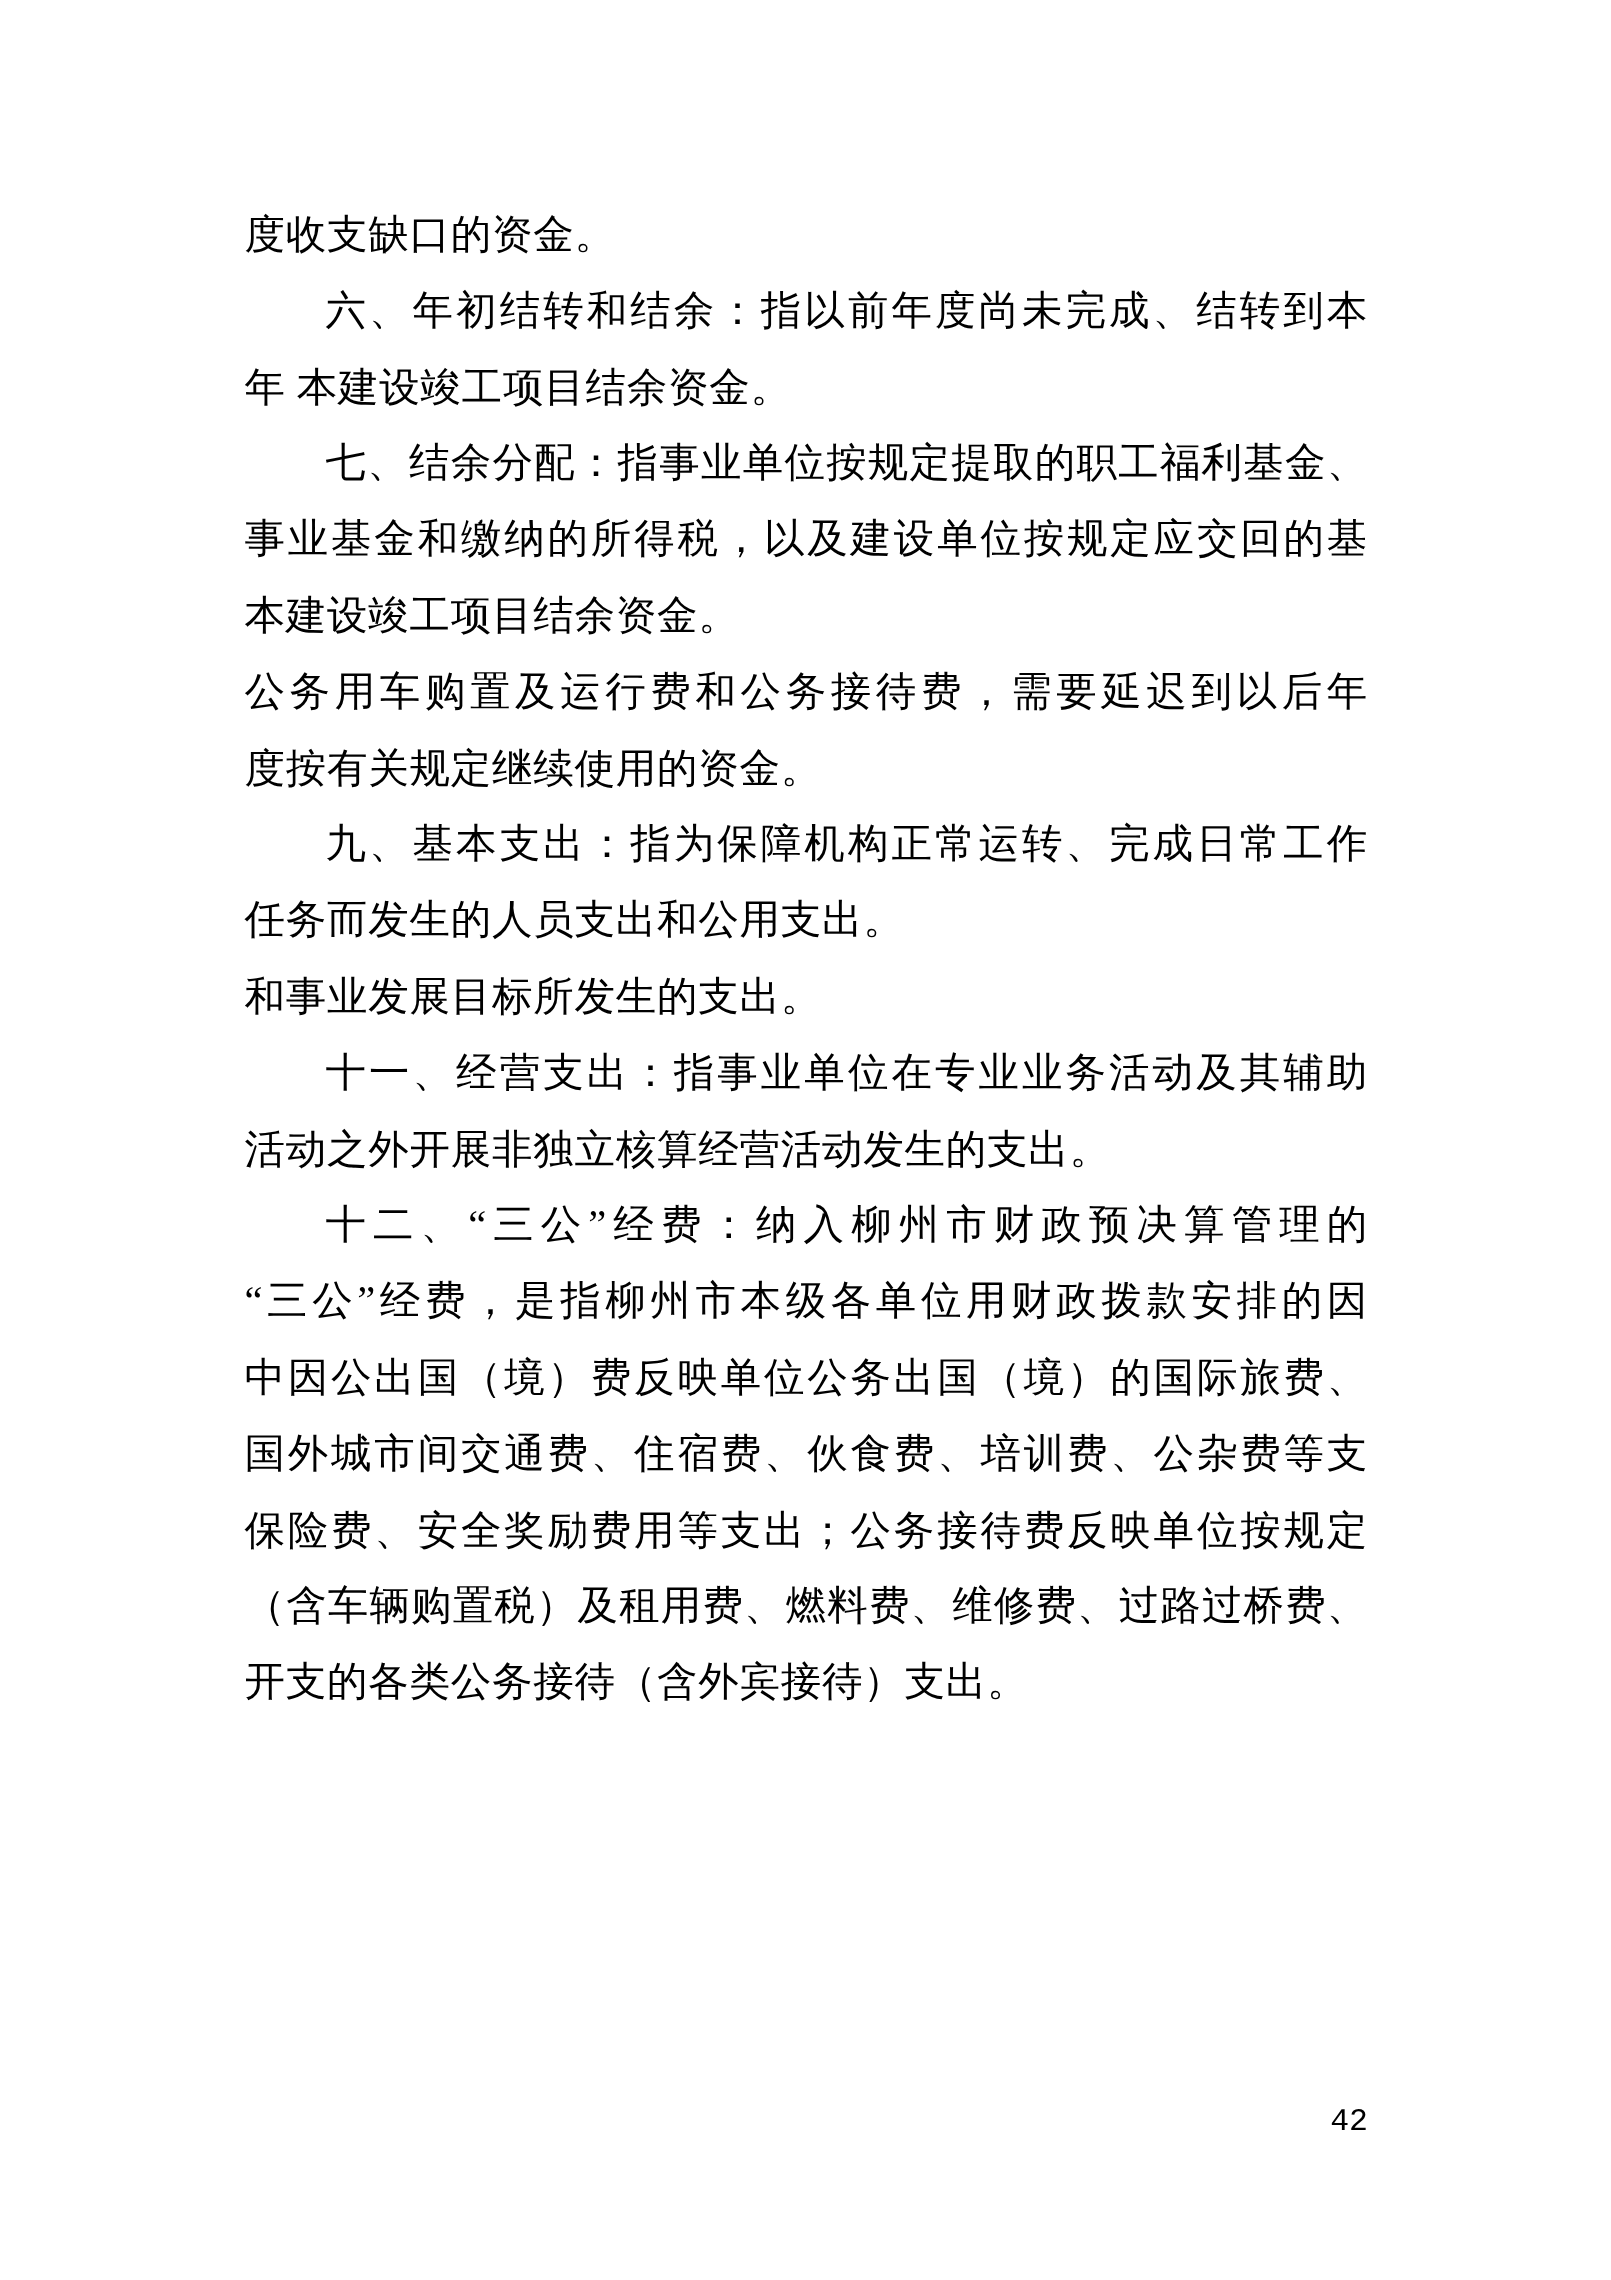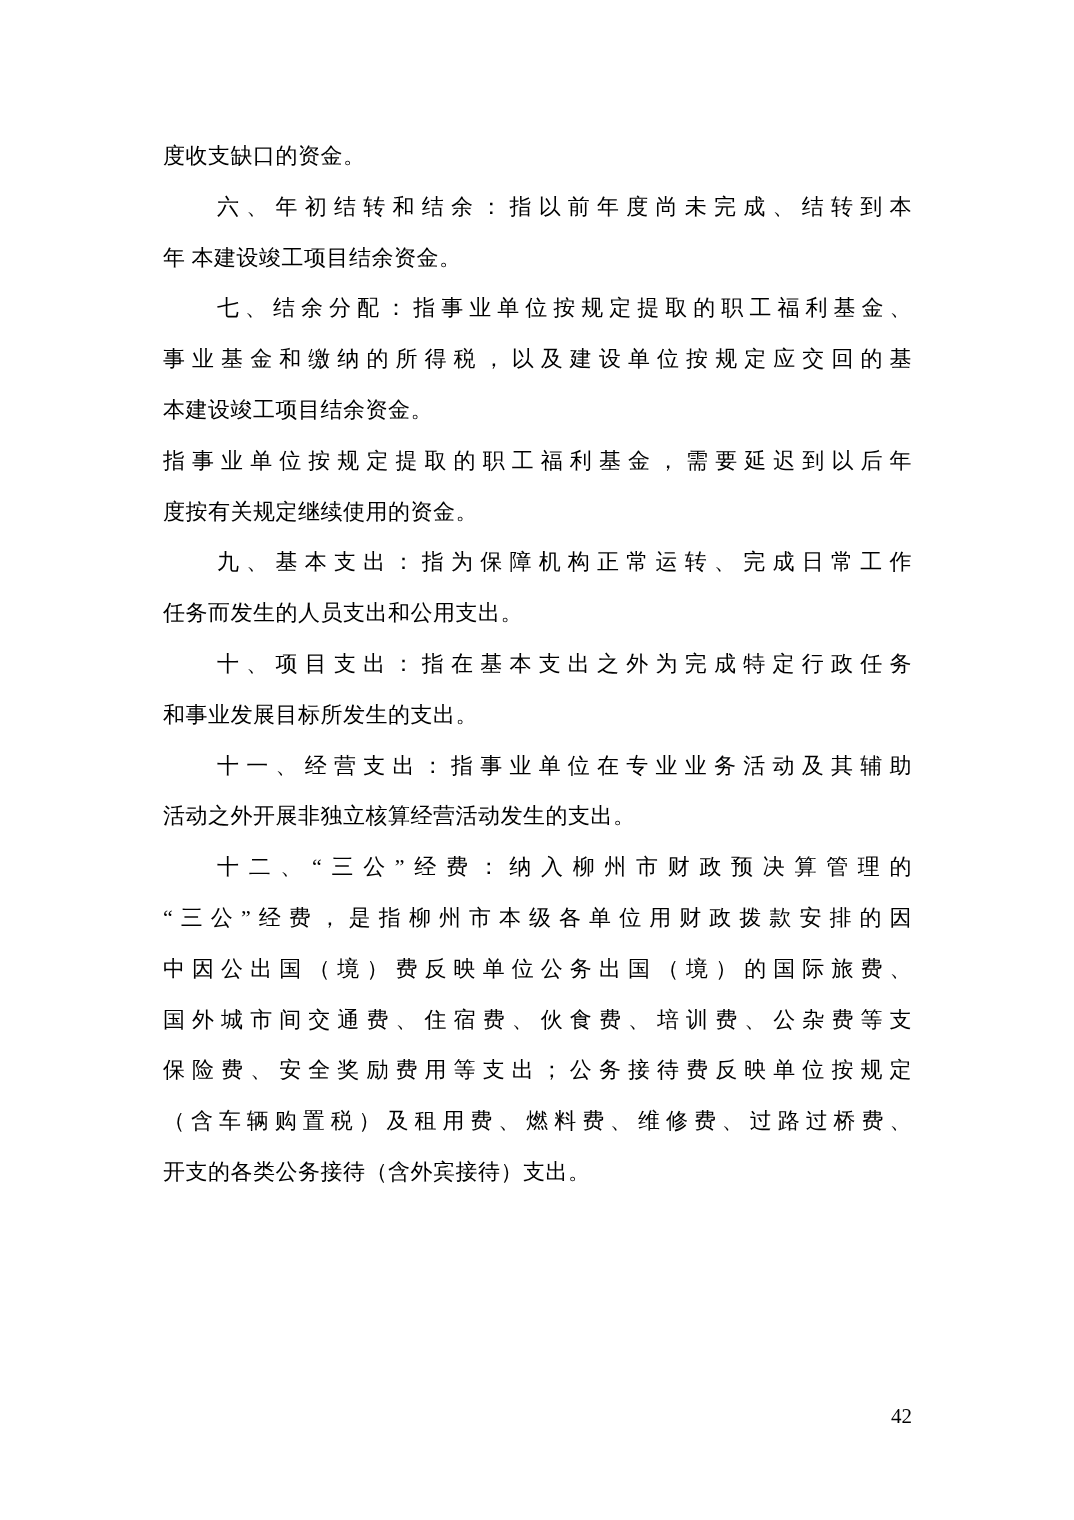--- a/index.html
+++ b/index.html
@@ -16,21 +16,21 @@
     font-family: "Liberation Serif", serif;
     overflow: hidden;
   }
   .content {
     position: absolute;
     left: 163px;
     top: 131px;
     width: 749px;
   }
   .line {
-    font-size: 22px;
+    font-size: 27px;
     line-height: 50.8px;
     height: 50.8px;
     letter-spacing: 0.5px;
     text-align: left;
     white-space: nowrap;
   }
   .line.justify {
     white-space: normal;
     text-align: justify;
     text-align-last: justify;
@@ -41,40 +41,39 @@
   }
   .line.indent.justify {
     width: 695px;
   }
   .page-number {
     position: absolute;
     top: 1403px;
     right: 162px;
     font-size: 21px;
     line-height: 26px;
-    font-family: Liberation Serif, serif;
+    font-family: Liberation Mono, monospace;
     color: #000000;
   }
 </style>
 </head>
 <body>
 
 <div class="page">
   <div class="content">
       <div class="line">度收支缺口的资金。</div>
       <div class="line indent justify">六、年初结转和结余：指以前年度尚未完成、结转到本</div>
       <div class="line">年 本建设竣工项目结余资金。</div>
       <div class="line indent justify">七、结余分配：指事业单位按规定提取的职工福利基金、</div>
       <div class="line justify">事业基金和缴纳的所得税，以及建设单位按规定应交回的基</div>
       <div class="line">本建设竣工项目结余资金。</div>
-      <div class="line justify">指事业单位按规定提取的职工福利基金，需要延迟到以后年</div>
+      <div class="line justify">公务用车购置及运行费和公务接待费，需要延迟到以后年</div>
       <div class="line">度按有关规定继续使用的资金。</div>
       <div class="line indent justify">九、基本支出：指为保障机构正常运转、完成日常工作</div>
       <div class="line">任务而发生的人员支出和公用支出。</div>
-      <div class="line indent justify">十、项目支出：指在基本支出之外为完成特定行政任务</div>
       <div class="line">和事业发展目标所发生的支出。</div>
       <div class="line indent justify">十一、经营支出：指事业单位在专业业务活动及其辅助</div>
       <div class="line">活动之外开展非独立核算经营活动发生的支出。</div>
       <div class="line indent justify">十二、“三公”经费：纳入柳州市财政预决算管理的</div>
       <div class="line justify">“三公”经费，是指柳州市本级各单位用财政拨款安排的因</div>
       <div class="line justify">中因公出国（境）费反映单位公务出国（境）的国际旅费、</div>
       <div class="line justify">国外城市间交通费、住宿费、伙食费、培训费、公杂费等支</div>
       <div class="line justify">保险费、安全奖励费用等支出；公务接待费反映单位按规定</div>
       <div class="line justify">（含车辆购置税）及租用费、燃料费、维修费、过路过桥费、</div>
       <div class="line">开支的各类公务接待（含外宾接待）支出。</div>

